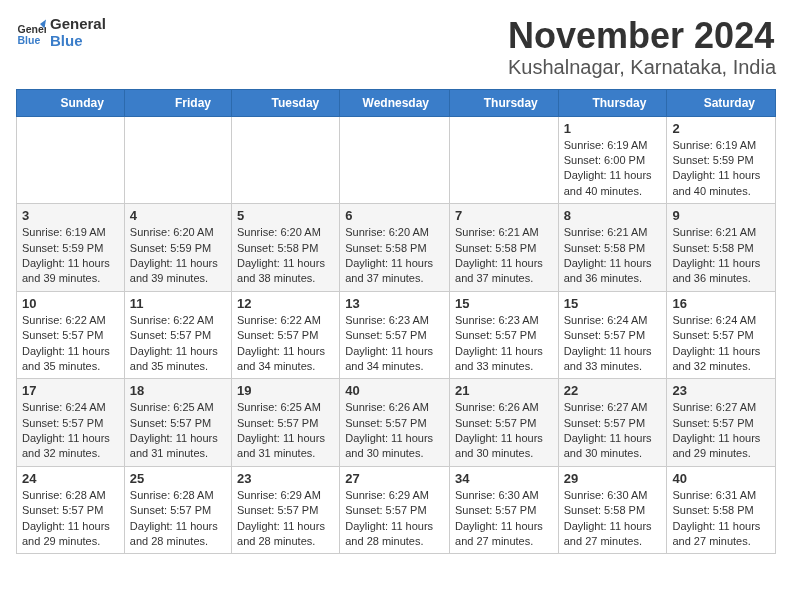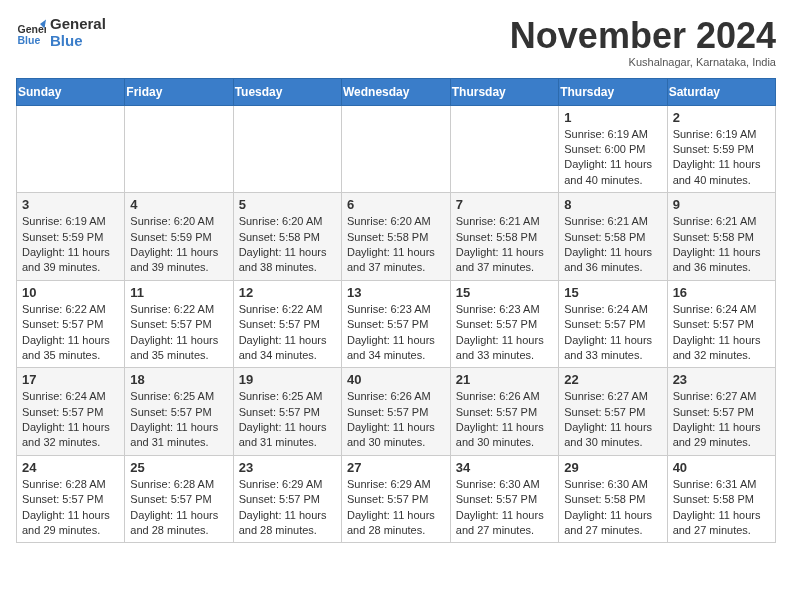--- a/index.html
+++ b/index.html
@@ -19,42 +19,41 @@
     .logo {
       display: flex;
       align-items: center;
       gap: 4px;
     }
     .logo-icon {
       width: 30px;
       height: 30px;
     }
     .title-block {
-      text-align: right;
     }
     .month-title {
       font-size: 36px;
       font-weight: bold;
       color: #333;
       line-height: 1.1;
     }
     .location {
-      font-size: 11px;
+      font-size: 20px;
       color: #555;
     }
     .calendar {
       width: 100%;
       border-collapse: collapse;
       font-size: 11px;
     }
     .calendar th {
       background: #3a7dc9;
       color: #fff;
-      padding: 6px 1px;
-      text-align: left;
+      padding: 6px 20px;
+      text-align: right;
       font-size: 12px;
       font-weight: bold;
       border: 1px solid #2c6aad;
       margin-top: 12px;
     }
     .calendar td {
       border: 1px solid #ccc;
       vertical-align: top;
       padding: 4px 5px;
       width: 110px;

